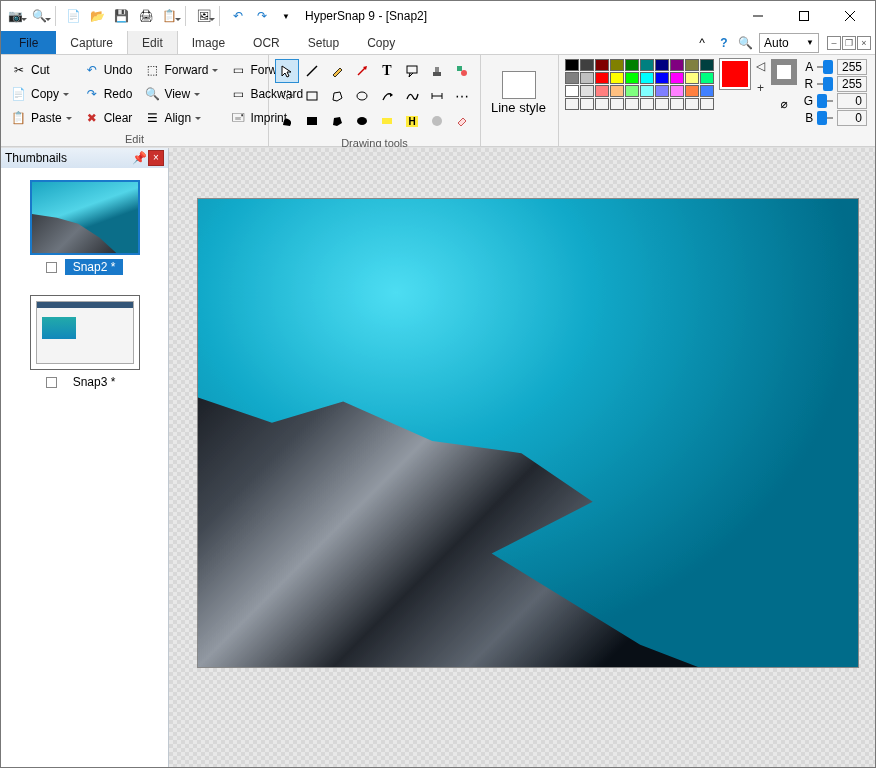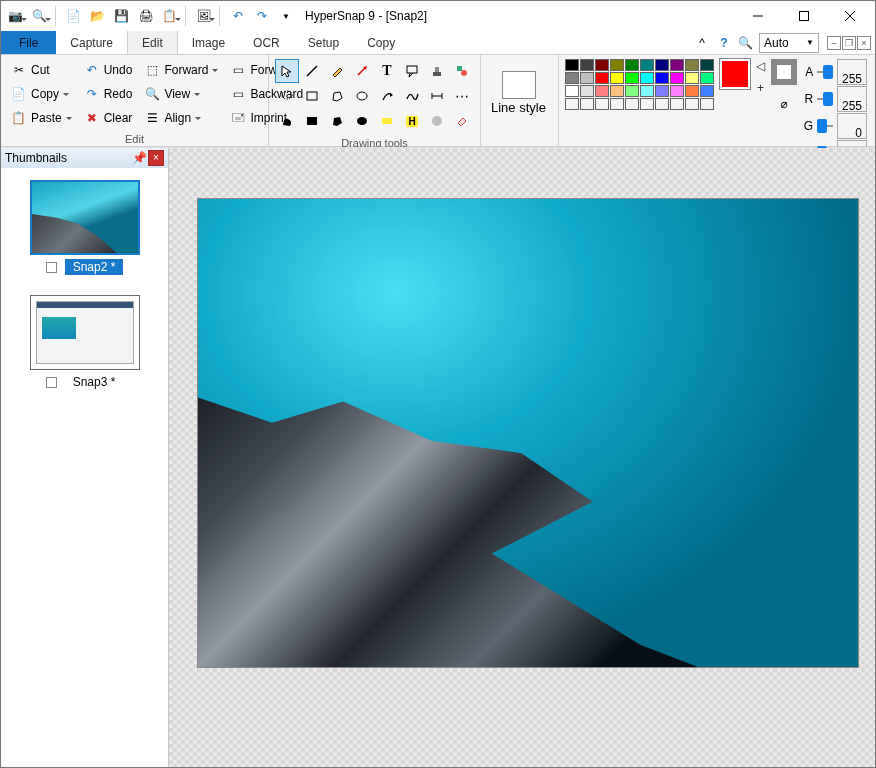--- a/index.html
+++ b/index.html
@@ -49,21 +49,21 @@
 .palette div{border:1px solid #666;}
 .bigswatch{width:30px;height:30px;border:2px solid #fff;outline:1px solid #888;}
 .cprow{display:flex;align-items:flex-start;gap:6px;}
 .cprow .tools{display:flex;flex-direction:column;gap:8px;align-items:center;font-size:12px;color:#333;}
 .channels{display:flex;flex-direction:column;gap:1px;flex:1;}
 .channel{display:flex;align-items:center;gap:4px;}
 .channel .lab{width:10px;text-align:right;}
 .channel .slider{flex:1;height:10px;position:relative;}
 .channel .slider .track{height:2px;background:#999;position:absolute;left:0;right:0;top:4px;}
 .channel .slider .thumb{width:10px;height:14px;background:#1080e8;position:absolute;top:-2px;border-radius:2px;}
-.channel .val{width:30px;border:1px solid #aaa;height:16px;padding:12px 4px;text-align:right;}
+.channel .val{width:30px;border:1px solid #aaa;height:16px;padding:0 4px;text-align:right;}
 .htmlrow{display:flex;align-items:center;gap:4px;}
 .htmlrow input{border:1px solid #aaa;height:16px;width:70px;padding:0 4px;}
 .tiny{width:12px;height:10px;display:inline-block;position:relative;}
 
 
 .workspace { flex: 1; display: flex; overflow: hidden; border-top:1px solid #e0e0e0;}
 .thumbpanel { width: 168px; background: #fff; border-right: 1px solid #c0c8d0; display: flex; flex-direction: column; }
 .thumbpanel .hdr { background: linear-gradient(#eaf1f8,#d7e4f2); height: 20px; display: flex; align-items: center; padding: 8px 4px; font-size:11px;}
 .thumbpanel .hdr .sp{flex:1;}
 .thumbpanel .hdr .pin{width:16px;text-align:center;}

